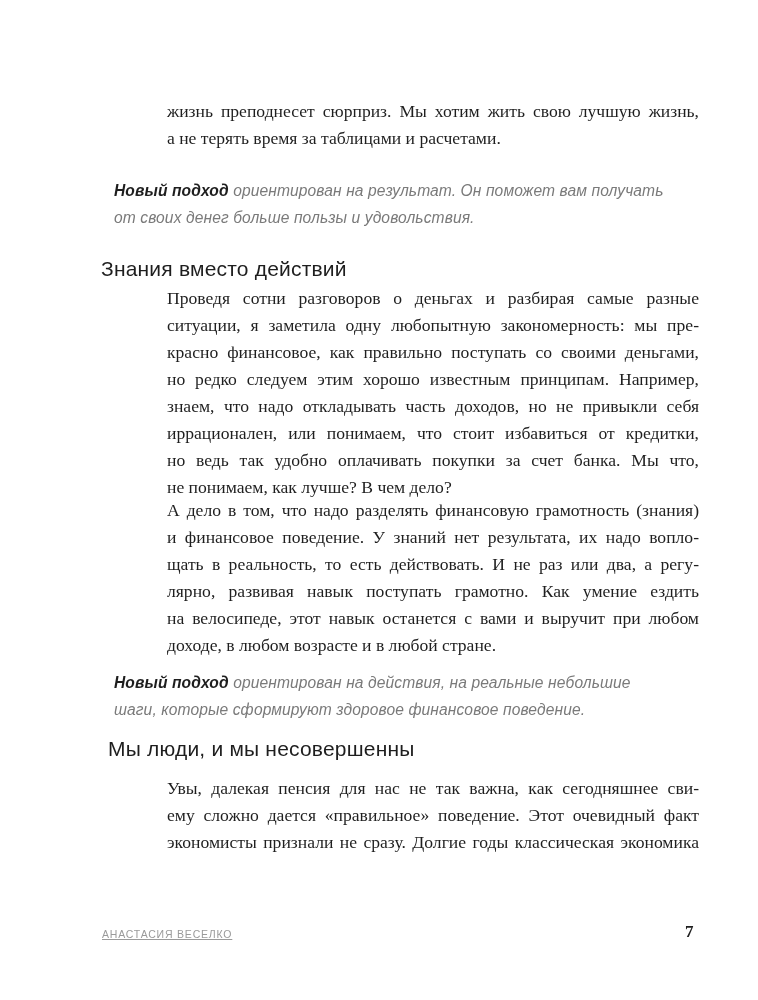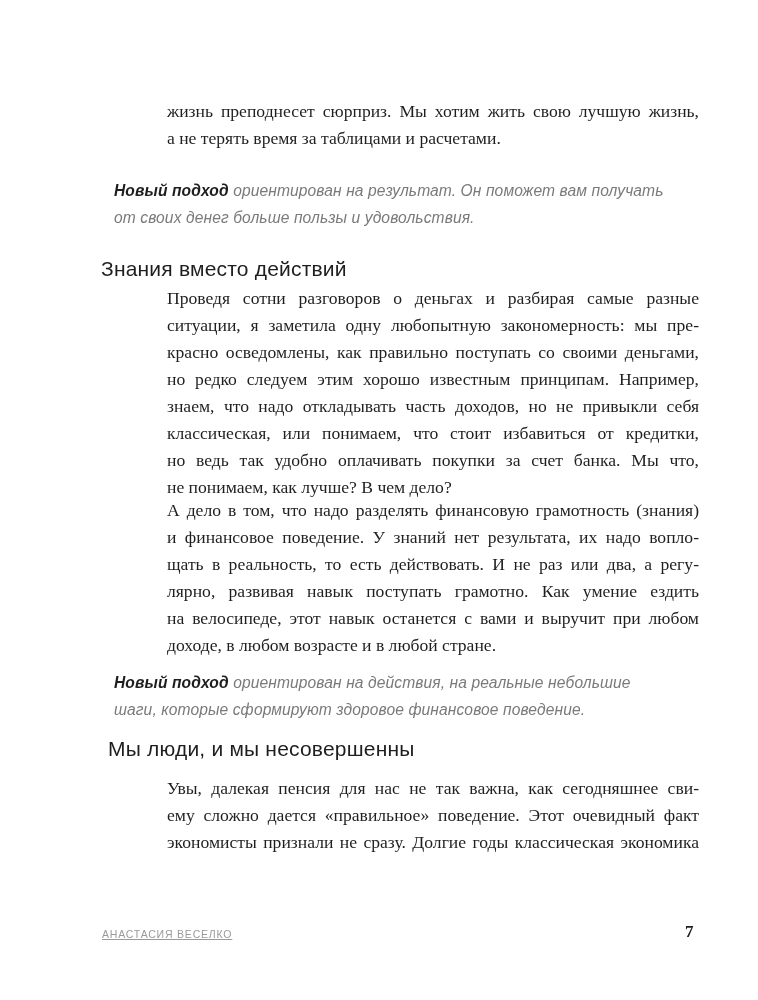--- a/index.html
+++ b/index.html
@@ -104,24 +104,24 @@
   <p class="callout" style="top:165px;">
     <span class="ln"><span class="lead">Новый подход</span><span> ориентирован на результат. Он поможет вам получать</span></span>
     <span class="ln">от своих денег больше пользы и удовольствия.</span>
   </p>
 
   <h2 class="heading" style="top:244px;margin-top:12px;">Знания вместо действий</h2>
 
   <p class="serif body-para" style="top:285px;">
     <span class="ln">Проведя сотни разговоров о деньгах и разбирая самые разные</span>
     <span class="ln">ситуации, я заметила одну любопытную закономерность: мы пре-</span>
-    <span class="ln">красно осведомлены, как правильно поступать со своими деньгами,</span>
+    <span class="ln">красно финансовое, как правильно поступать со своими деньгами,</span>
     <span class="ln">но редко следуем этим хорошо известным принципам. Например,</span>
     <span class="ln">знаем, что надо откладывать часть доходов, но не привыкли себя</span>
-    <span class="ln">классическая, или понимаем, что стоит избавиться от кредитки,</span>
+    <span class="ln">иррационален, или понимаем, что стоит избавиться от кредитки,</span>
     <span class="ln">но ведь так удобно оплачивать покупки за счет банка. Мы что,</span>
     <span class="ln last">не понимаем, как лучше? В чем дело?</span>
   </p>
 
   <p class="serif body-para" style="top:497px;">
     <span class="ln">А дело в том, что надо разделять финансовую грамотность (знания)</span>
     <span class="ln">и финансовое поведение. У знаний нет результата, их надо вопло-</span>
     <span class="ln">щать в реальность, то есть действовать. И не раз или два, а регу-</span>
     <span class="ln">лярно, развивая навык поступать грамотно. Как умение ездить</span>
     <span class="ln">на велосипеде, этот навык останется с вами и выручит при любом</span>

